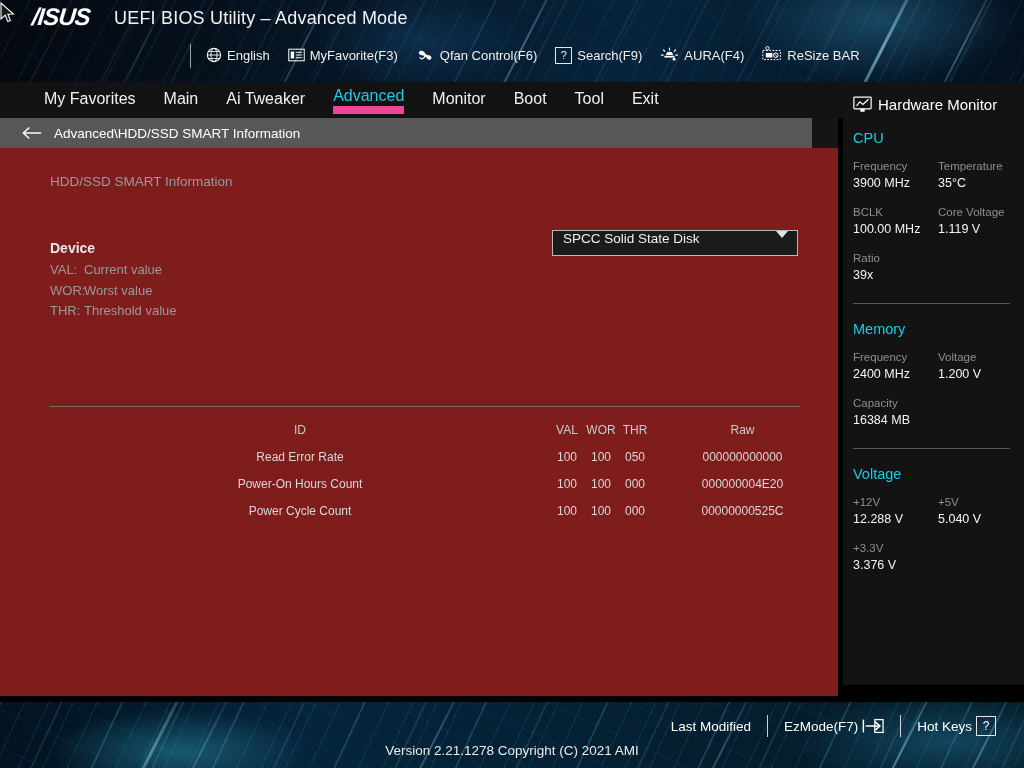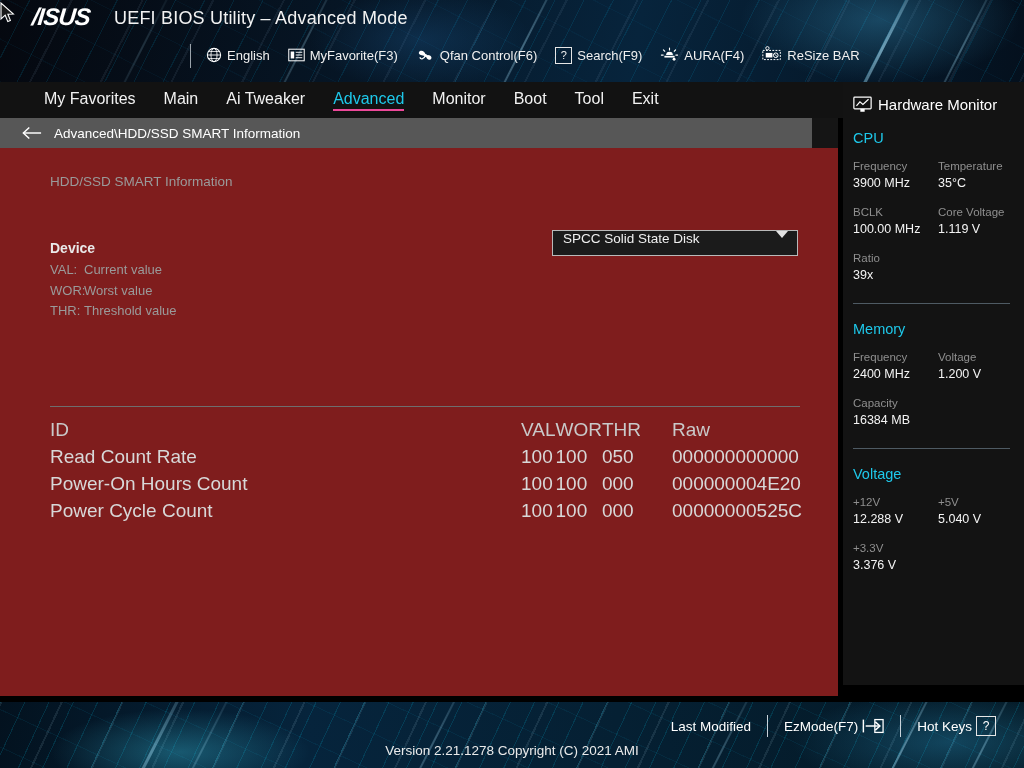--- a/index.html
+++ b/index.html
@@ -49,21 +49,21 @@
   #hdr-menu{ position:absolute; left:206px; top:46px; display:flex; align-items:center; gap:18px; }
   .hdr-item{ display:flex; align-items:center; gap:5px; font-size:13px; color:#f0f0f0; white-space:nowrap; }
 
   
   #tabbar{
     position:absolute; left:0; top:82px; width:1024px; height:36px;
     background:#121212;
   }
   #tabs{ display:flex; align-items:center; height:36px; padding-left:44px; gap:28px; }
   .tab{ font-size:16px; color:#f2f2f2; padding-bottom:2px; white-space:nowrap; }
-  .tab.active{ color:#1ec8ea; border-bottom:2px solid #ec4899; padding-bottom:1px; }
+  .tab.active{ color:#1ec8ea; border-bottom:8px solid #ec4899; padding-bottom:1px; }
 
   
   #mainpanel{
     position:absolute; left:0; top:118px; width:838px; height:567px;
     background:#151515;
   }
   #breadcrumb{
     position:absolute; left:0; top:0; width:812px; height:30px;
     background:#575757; display:flex; align-items:center; padding-left:22px; gap:12px;
   }
@@ -79,21 +79,21 @@
   }
   #device-select .dv-text{ font-size:13.5px; color:#f0f0f0; }
   .caret{ width:0;height:0;border-left:6px solid transparent;border-right:6px solid transparent;border-top:7px solid #e3e3e3; }
 
   .legend{ position:absolute; left:50px; top:112px; font-size:13px; color:#9a9a9a; line-height:20.5px; }
   .legend div span.lg-k{ display:inline-block; width:34px; }
 
   .hr-line{ position:absolute; left:50px; top:258px; width:750px; height:1px; background:#6e6e6e; }
 
   table.smart{ position:absolute; left:50px; top:268px; width:752px; border-collapse:collapse; }
-  table.smart th, table.smart td{ font-weight:normal; text-align:left; font-size:19px; padding:0; height:27px; vertical-align:middle; }
+  table.smart th, table.smart td{ font-weight:normal; text-align:center; font-size:12px; padding:0; height:27px; vertical-align:middle; }
   table.smart th{ color:#c9c9c9; }
   table.smart td{ color:#d8d8d8; }
   .c-id{ width:500px; }
   .c-v{ width:34px; text-align:left; }
   .c-raw{ padding-left:31px !important; }
 
   #info-divider{ position:absolute; left:0; top:578px; width:838px; height:3px; background:#000; }
   #info-icon-wrap{ position:absolute; left:12px; top:599px; width:26px; height:26px; }
 
   
@@ -270,21 +270,21 @@
         <tr>
           <th class="c-id">ID</th>
           <th class="c-v">VAL</th>
           <th class="c-v">WOR</th>
           <th class="c-v">THR</th>
           <th class="c-raw">Raw</th>
         </tr>
       </thead>
       <tbody>
         <tr>
-          <td class="c-id">Read Count Rate</td>
+          <td class="c-id">Read Error Rate</td>
           <td class="c-v">100</td>
           <td class="c-v">100</td>
           <td class="c-v">050</td>
           <td class="c-raw">000000000000</td>
         </tr>
         <tr>
           <td class="c-id">Power-On Hours Count</td>
           <td class="c-v">100</td>
           <td class="c-v">100</td>
           <td class="c-v">000</td>

